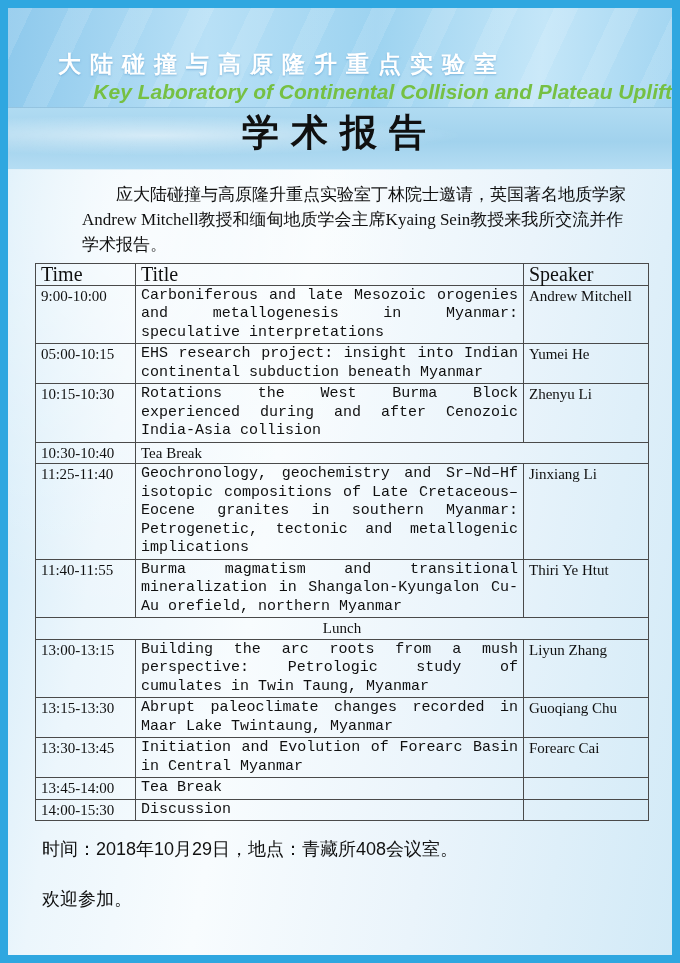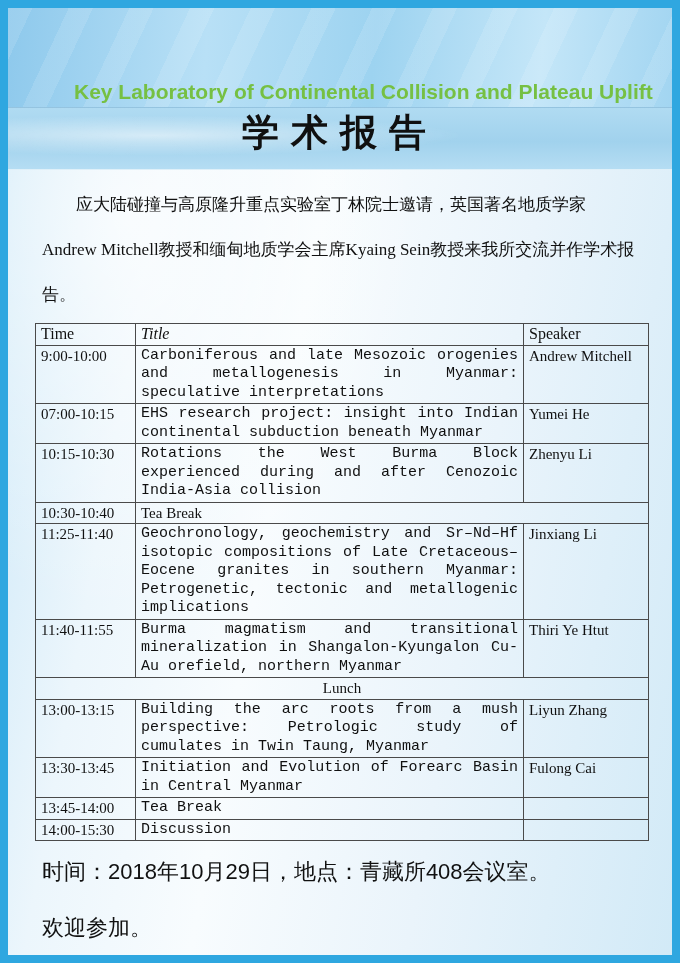--- a/index.html
+++ b/index.html
@@ -35,24 +35,26 @@
     font-size: 23px;
     letter-spacing: 9px;
     color: #ffffff;
     text-shadow: 0 1px 2px rgba(80,150,200,0.55);
     padding-left: 50px;
     line-height: 30px;
   }
   .lab-en {
     font-family: "Liberation Sans", "DejaVu Sans", sans-serif;
     font-weight: bold;
+    font-style: italic;
     font-size: 21px;
     color: #76c043;
-    padding-left: 66px;
+    padding-left: 50px;
     line-height: 26px;
+    text-align: right;
   }
 
   
   .title-band {
     height: 63px;
     display: flex;
     align-items: flex-start;
     justify-content: center;
     background:
       radial-gradient(ellipse at 22% 45%, rgba(255,255,255,0.55), rgba(255,255,255,0) 42%),
@@ -66,65 +68,67 @@
     font-size: 37px;
     letter-spacing: 12px;
     color: #101010;
   }
 
   
   .content { padding: 12px 32px 0 32px; }
 
   .intro {
     font-size: 17px;
-    line-height: 45px;
+    line-height: 25px;
     color: #111;
     text-indent: 2em;
     padding: 0 2px;
     margin-bottom: 6px;
+    margin-left: 40px;
   }
 
   table.schedule {
     border-collapse: collapse;
     width: 613px;
     margin-left: -5px; 
     table-layout: fixed;
     background: transparent;
   }
   .schedule th, .schedule td {
     border: 1px solid #4a4a4a;
     font-size: 15px;
     line-height: 18.5px;
     color: #101010;
     padding: 1px 5px;
     vertical-align: top;
     font-weight: normal;
   }
-  .schedule th { text-align: left; font-size: 16px; }
+  .schedule th { text-align: left; font-size: 20px; }
   .col-time    { width: 100px; }
-  .col-title   { width: 388px; font-style: italic; }
+  .col-title   { width: 388px; }
   .col-speaker { width: 125px; }
   td.c-title { text-align: justify; font-family: Liberation Mono, monospace; }
   td.c-full  { text-align: center; }
 
   
   .footer-line {
     font-family: "Liberation Sans", "DejaVu Sans", sans-serif;
-    font-size: 22px;
+    font-size: 18px;
     color: #111;
   }
   .datetime-line { margin: 16px 0 0 2px; }
   .welcome-line  { margin: 26px 0 0 2px; }
 </style>
 </head>
 <body>
 
 <div class="poster">
 
   <div class="header-band">
+    <div class="lab-zh">大陆碰撞与高原隆升重点实验室</div>
     <div class="lab-en">Key Laboratory of Continental Collision and Plateau Uplift</div>
   </div>
 
   <div class="title-band">
     <div class="banner-title">学术报告</div>
   </div>
 
   <div class="content">
 
     <p class="intro">应大陆碰撞与高原隆升重点实验室丁林院士邀请，英国著名地质学家Andrew Mitchell教授和缅甸地质学会主席Kyaing Sein教授来我所交流并作学术报告。</p>
@@ -137,21 +141,21 @@
           <th class="col-speaker">Speaker</th>
         </tr>
       </thead>
       <tbody>
           <tr>
             <td class="c-time">9:00-10:00</td>
             <td class="c-title">Carboniferous and late Mesozoic orogenies and metallogenesis in Myanmar: speculative interpretations</td>
             <td class="c-speaker">Andrew Mitchell</td>
           </tr>
           <tr>
-            <td class="c-time">07:00-10:15</td>
+            <td class="c-time">05:00-10:15</td>
             <td class="c-title">EHS research project: insight into Indian continental subduction beneath Myanmar</td>
             <td class="c-speaker">Yumei He</td>
           </tr>
           <tr>
             <td class="c-time">10:15-10:30</td>
             <td class="c-title">Rotations the West Burma Block experienced during and after Cenozoic India-Asia collision</td>
             <td class="c-speaker">Zhenyu Li</td>
           </tr>
           <tr>
             <td class="c-time">10:30-10:40</td>
@@ -169,23 +173,28 @@
           </tr>
           <tr>
             <td class="c-full" colspan="3">Lunch</td>
           </tr>
           <tr>
             <td class="c-time">13:00-13:15</td>
             <td class="c-title">Building the arc roots from a mush perspective: Petrologic study of cumulates in Twin Taung, Myanmar</td>
             <td class="c-speaker">Liyun Zhang</td>
           </tr>
           <tr>
+            <td class="c-time">13:15-13:30</td>
+            <td class="c-title">Abrupt paleoclimate changes recorded in Maar Lake Twintaung, Myanmar</td>
+            <td class="c-speaker">Guoqiang Chu</td>
+          </tr>
+          <tr>
             <td class="c-time">13:30-13:45</td>
             <td class="c-title">Initiation and Evolution of Forearc Basin in Central Myanmar</td>
-            <td class="c-speaker">Fulong Cai</td>
+            <td class="c-speaker">Forearc Cai</td>
           </tr>
           <tr>
             <td class="c-time">13:45-14:00</td>
             <td class="c-title">Tea Break</td>
             <td class="c-speaker"></td>
           </tr>
           <tr>
             <td class="c-time">14:00-15:30</td>
             <td class="c-title">Discussion</td>
             <td class="c-speaker"></td>

